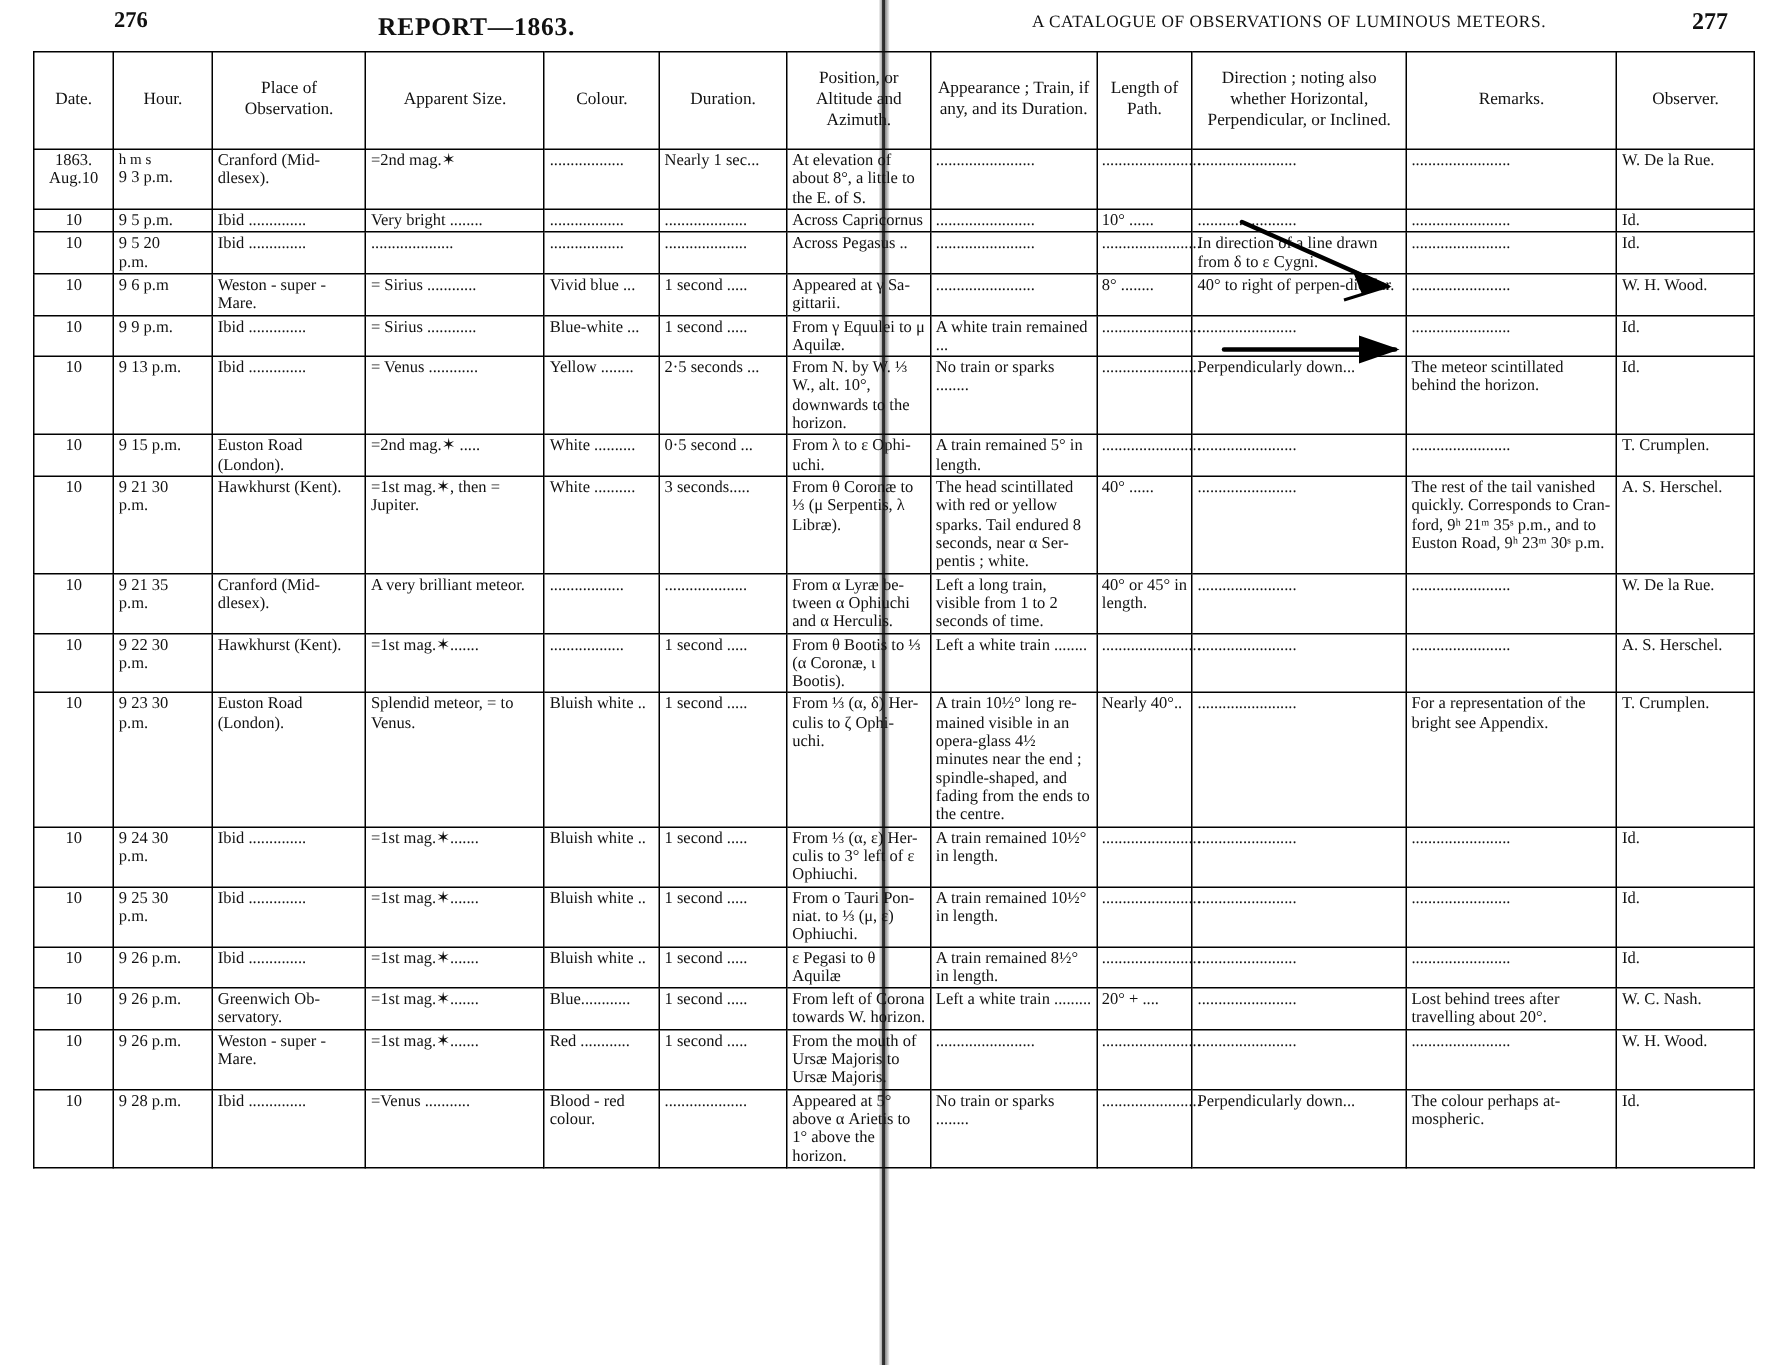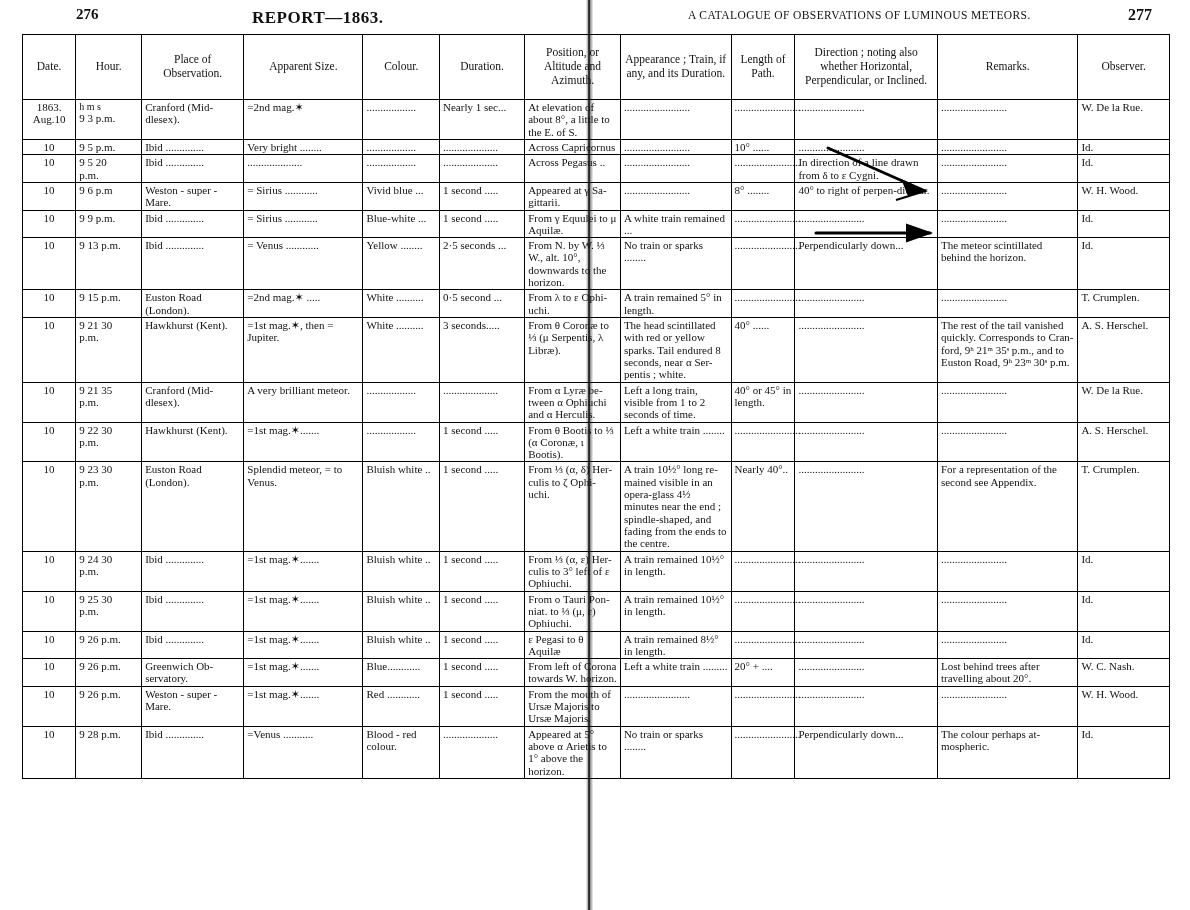--- a/index.html
+++ b/index.html
@@ -552,21 +552,21 @@
             <td>
               <span class="blk">A train 10½° long re-mained visible in an opera-glass 4½ minutes near the end ; spindle-shaped, and fading from the ends to the centre.</span>
             </td>
             <td>
               <span class="blk">Nearly 40°..</span>
             </td>
             <td>
               <span class="blk">........................</span>
             </td>
             <td>
-              <span class="blk">For a representation of the second see Appendix.</span>
+              <span class="blk">For a representation of the bright see Appendix.</span>
             </td>
             <td>
               <span class="blk">T. Crumplen.</span>
             </td>
           </tr>
           <tr>
             <td class="c-date center">
               <span class="blk">10</span>
             </td>
             <td class="hour nowrap">

